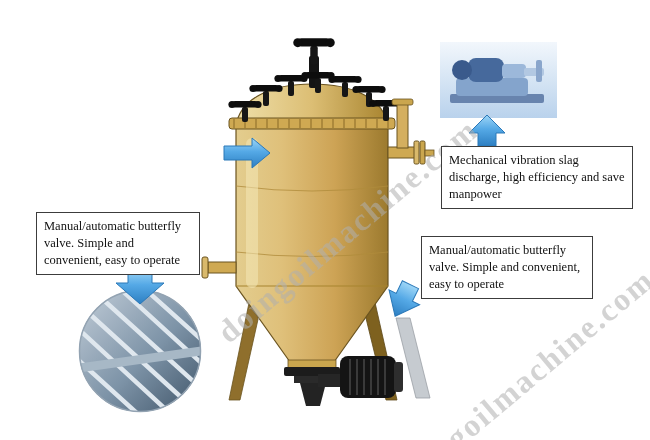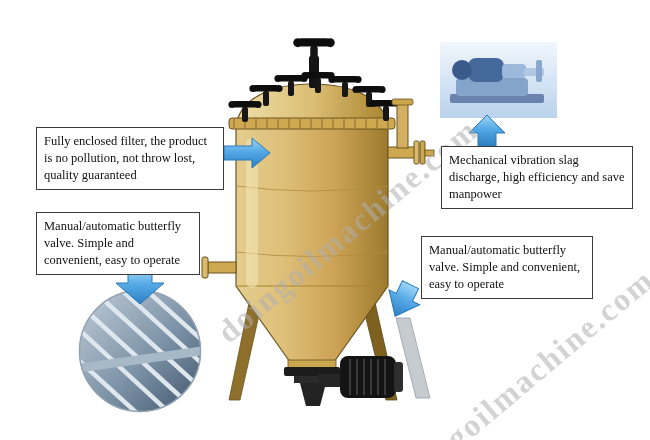--- a/index.html
+++ b/index.html
@@ -160,18 +160,17 @@
     <polygon points="128,269 152,269 152,283 164,283 140,304 116,283 128,283" fill="url(#gArrow)" stroke="#2a78b8" stroke-width="1"></polygon>
     <polygon points="487,115 505,133 496,133 496,146 478,146 478,133 469,133" fill="url(#gArrow)" stroke="#2a78b8" stroke-width="1"></polygon>
     <g transform="translate(403,300) rotate(26)">
       <polygon points="-9,-17 9,-17 9,-3 17,-3 0,18 -17,-3 -9,-3" fill="url(#gArrow)" stroke="#2a78b8" stroke-width="1"></polygon>
     </g>
   </svg>
 
   <div class="watermark wm1">doingoilmachine.com</div>
   <div class="watermark wm2">doingoilmachine.com</div>
 
-  <div class="callout c1">Fully enclosed filter, the product is no pollution, not throw lost, quality guaranteed</div>
   <div class="callout c2">Manual/automatic butterfly valve. Simple and convenient, easy to operate</div>
   <div class="callout c3">Mechanical vibration slag discharge, high efficiency and save manpower</div>
   <div class="callout c4">Manual/automatic butterfly valve. Simple and convenient, easy to operate</div>
 
 </div>
 
 </body></html>

